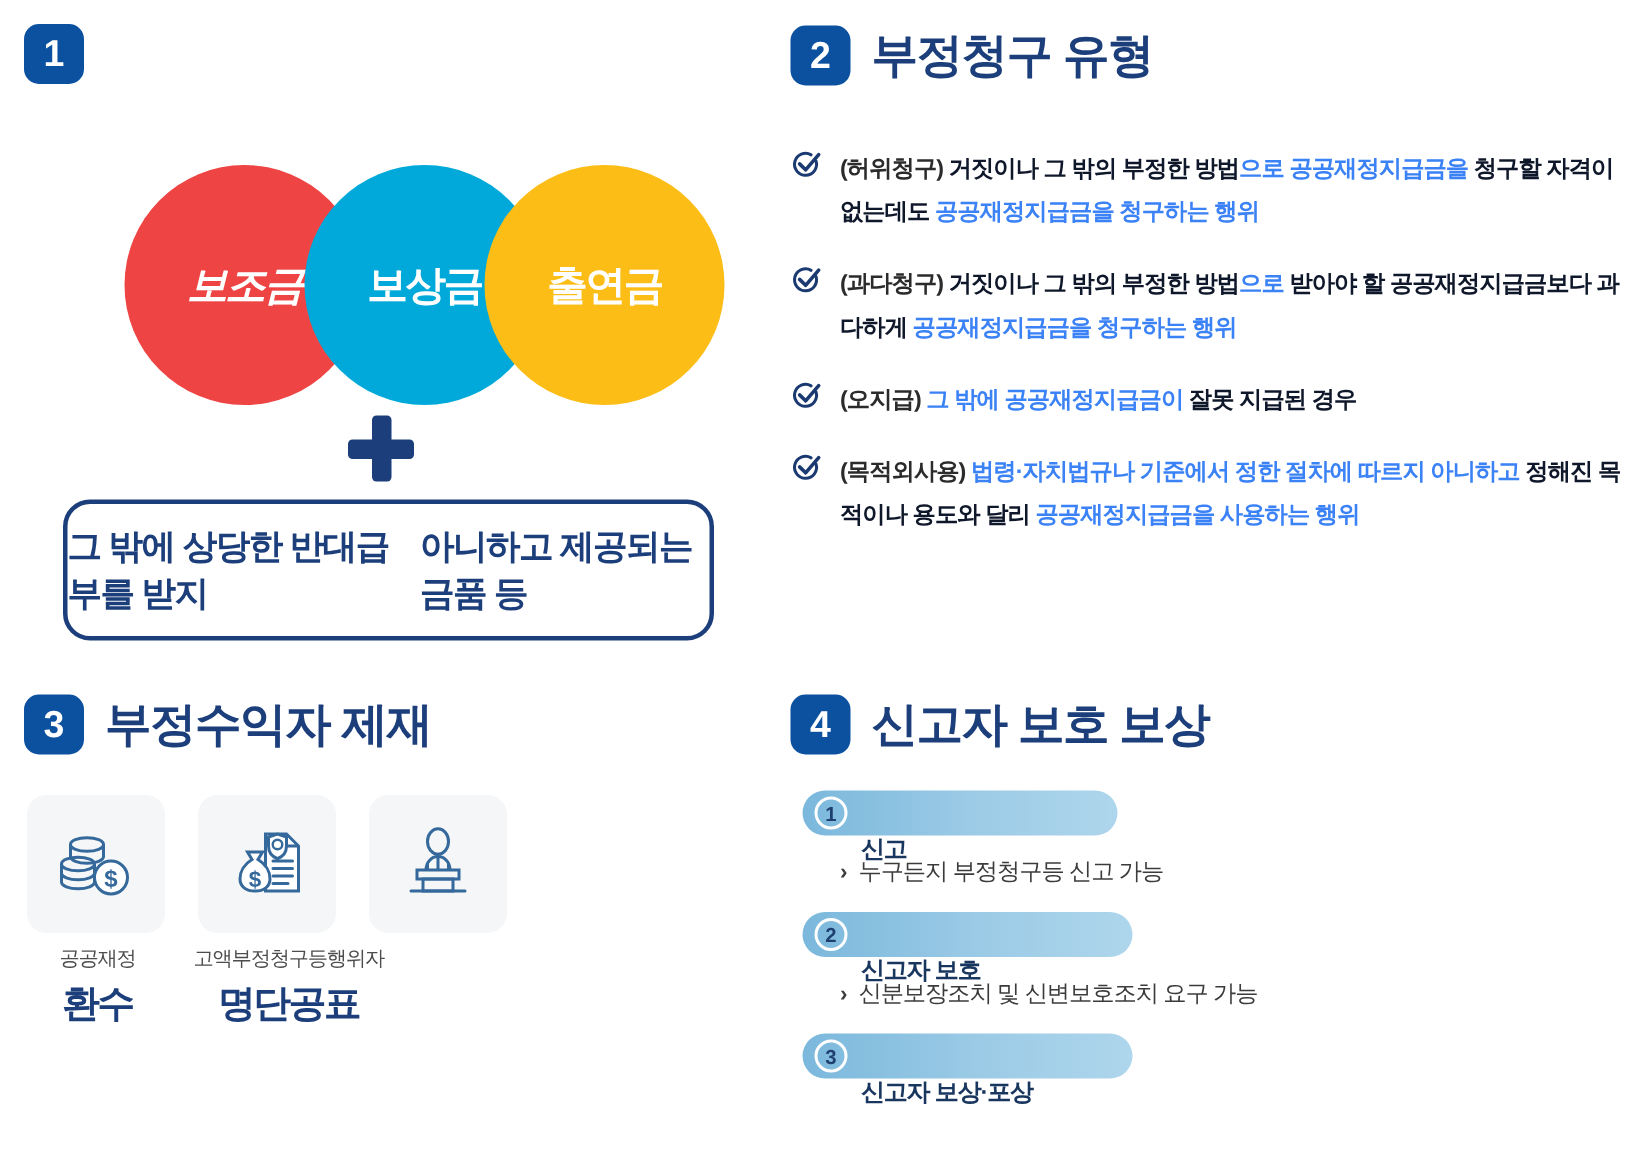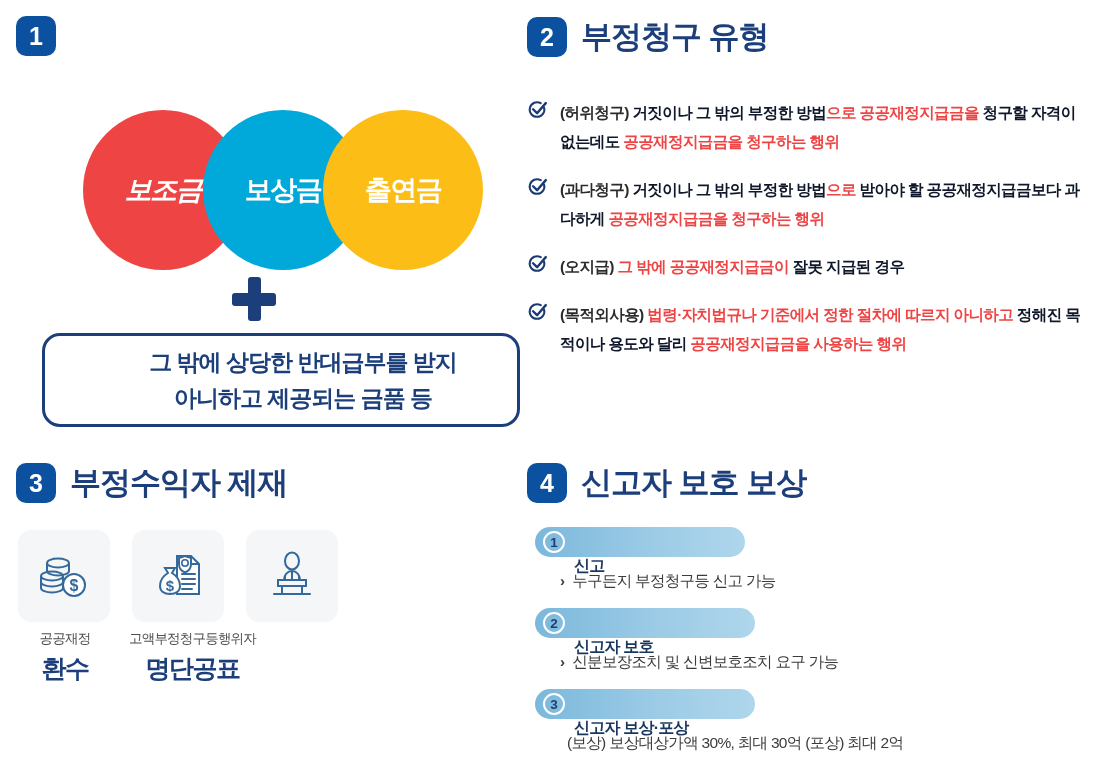--- a/index.html
+++ b/index.html
@@ -46,38 +46,37 @@
   }
   .plus:before,.plus:after{
     content:"";position:absolute;background:#1c3f7c;border-radius:3px;
   }
   .plus:before{left:16px;top:0;width:13px;height:44px;}
   .plus:after{left:0;top:16px;width:44px;height:13px;}
 
   .note-box{
     position:absolute;left:42px;top:333px;width:428px;height:88px;
     border:3px solid #1c3f7c;border-radius:18px;
-    display:flex;flex-direction:column;align-items:center;justify-content:center;
+    display:flex;align-items:center;justify-content:center;
     gap:5px;
-    padding-left:44px;
   }
   .note-box div{
     font-size:23px;font-weight:bold;color:#1c3f7c;letter-spacing:-1px;
   }
 
   
   .bullets{position:absolute;left:527px;top:98px;width:560px;}
   .bullet{display:flex;gap:11px;margin-bottom:19px;align-items:flex-start;}
   .chk{flex:0 0 auto;margin-top:1px;}
   .btext{
     font-size:15.5px;line-height:29px;letter-spacing:-0.6px;
     color:#5a5f66;font-weight:bold;
   }
   .hl{color:#0f172a;font-weight:bold;}
-  .pl{color:#ef4444;font-weight:bold;text-align:center;}
+  .pl{color:#3b82f6;font-weight:bold;text-align:center;}
   .tag{color:#2b2b2b;font-weight:bold;}
 
   
   .icons-row{position:absolute;left:18px;top:530px;display:flex;gap:22px;}
   .icon-tile{
     width:92px;height:92px;border-radius:13px;background:#f4f6f8;
     display:flex;align-items:center;justify-content:center;
   }
   .sanction-labels{position:absolute;left:10px;top:630px;display:flex;gap:0px;}
   .slab{width:110px;text-align:center;}
@@ -254,18 +253,15 @@
         <div class="pill-label">신고자 보호</div>
       </div>
       <div class="step-desc">
         <span class="chev">›</span>
         <span>신분보장조치 및 신변보호조치 요구 가능</span>
       </div>
       <div class="pill w3">
         <div class="pill-num">3</div>
         <div class="pill-label">신고자 보상·포상</div>
       </div>
-      <div class="step-desc" style="margin-left: 32px;">
-        <span>(보상) 보상대상가액 30%, 최대 30억 (포상) 최대 2억</span>
-      </div>
     </div>
 
 </div>
 
 </body></html>

